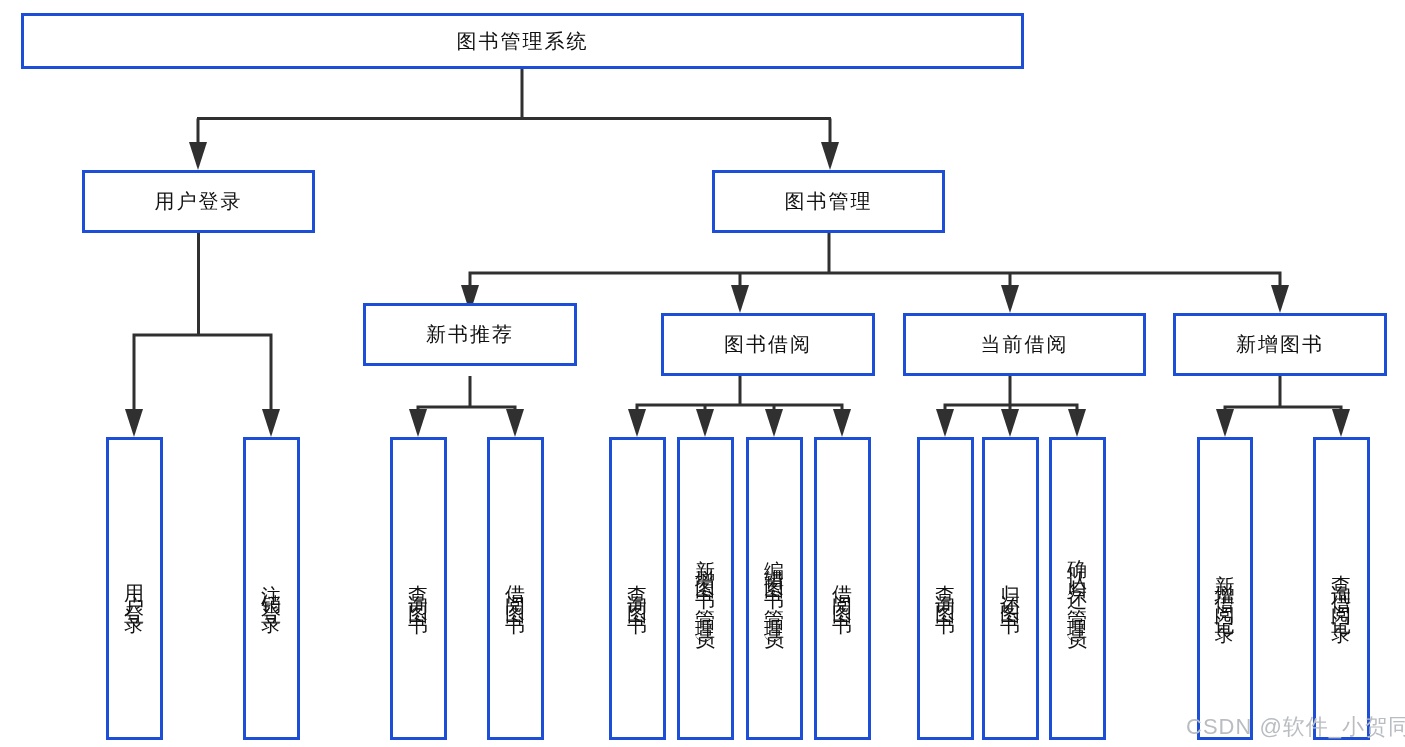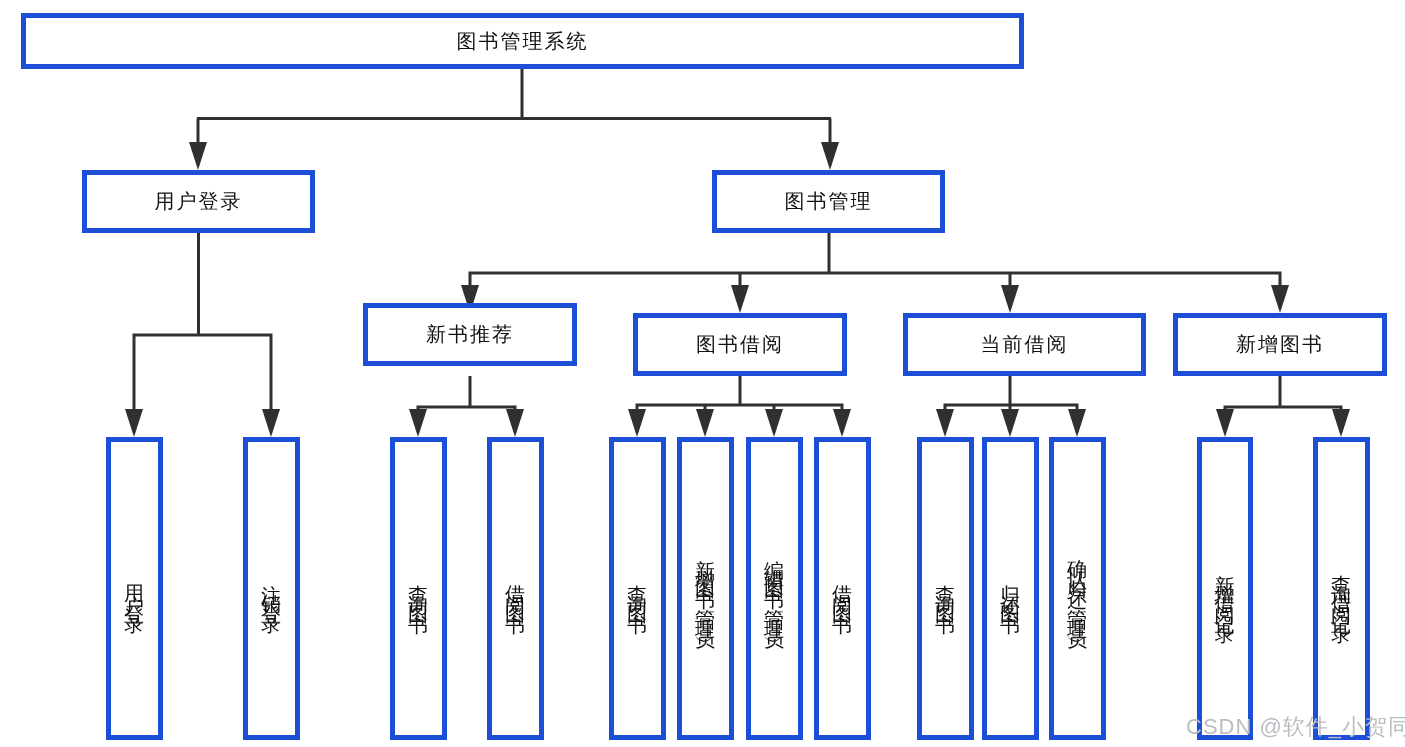--- a/index.html
+++ b/index.html
@@ -13,21 +13,21 @@
   }
   .connectors {
     position: absolute;
     left: 0; top: 0;
     width: 1405px; height: 747px;
   }
   .node {
     position: absolute;
     box-sizing: border-box;
     background: #ffffff;
-    border: 5px solid #1d4ed8;
+    border: 3px solid #1d4ed8;
     display: flex;
     align-items: center;
     justify-content: center;
     color: #111111;
   }
   .node .lbl {
     font-size: 20px;
     letter-spacing: 2px;
     white-space: nowrap;
   }
@@ -100,21 +100,21 @@
   <div class="node" style="left:82px;top:170px;width:233px;height:63px">
     <span class="lbl">用户登录</span>
   </div>
   <div class="node" style="left:712px;top:170px;width:233px;height:63px">
     <span class="lbl">图书管理</span>
   </div>
 
   <div class="node" style="left:363px;top:303px;width:214px;height:63px">
     <span class="lbl">新书推荐</span>
   </div>
-  <div class="node" style="left:633px;top:313px;width:214px;height:63px">
+  <div class="node" style="left:661px;top:313px;width:214px;height:63px">
     <span class="lbl">图书借阅</span>
   </div>
   <div class="node" style="left:903px;top:313px;width:243px;height:63px">
     <span class="lbl">当前借阅</span>
   </div>
   <div class="node" style="left:1173px;top:313px;width:214px;height:63px">
     <span class="lbl">新增图书</span>
   </div>
 
   <div class="node leaf" style="left:106px">

